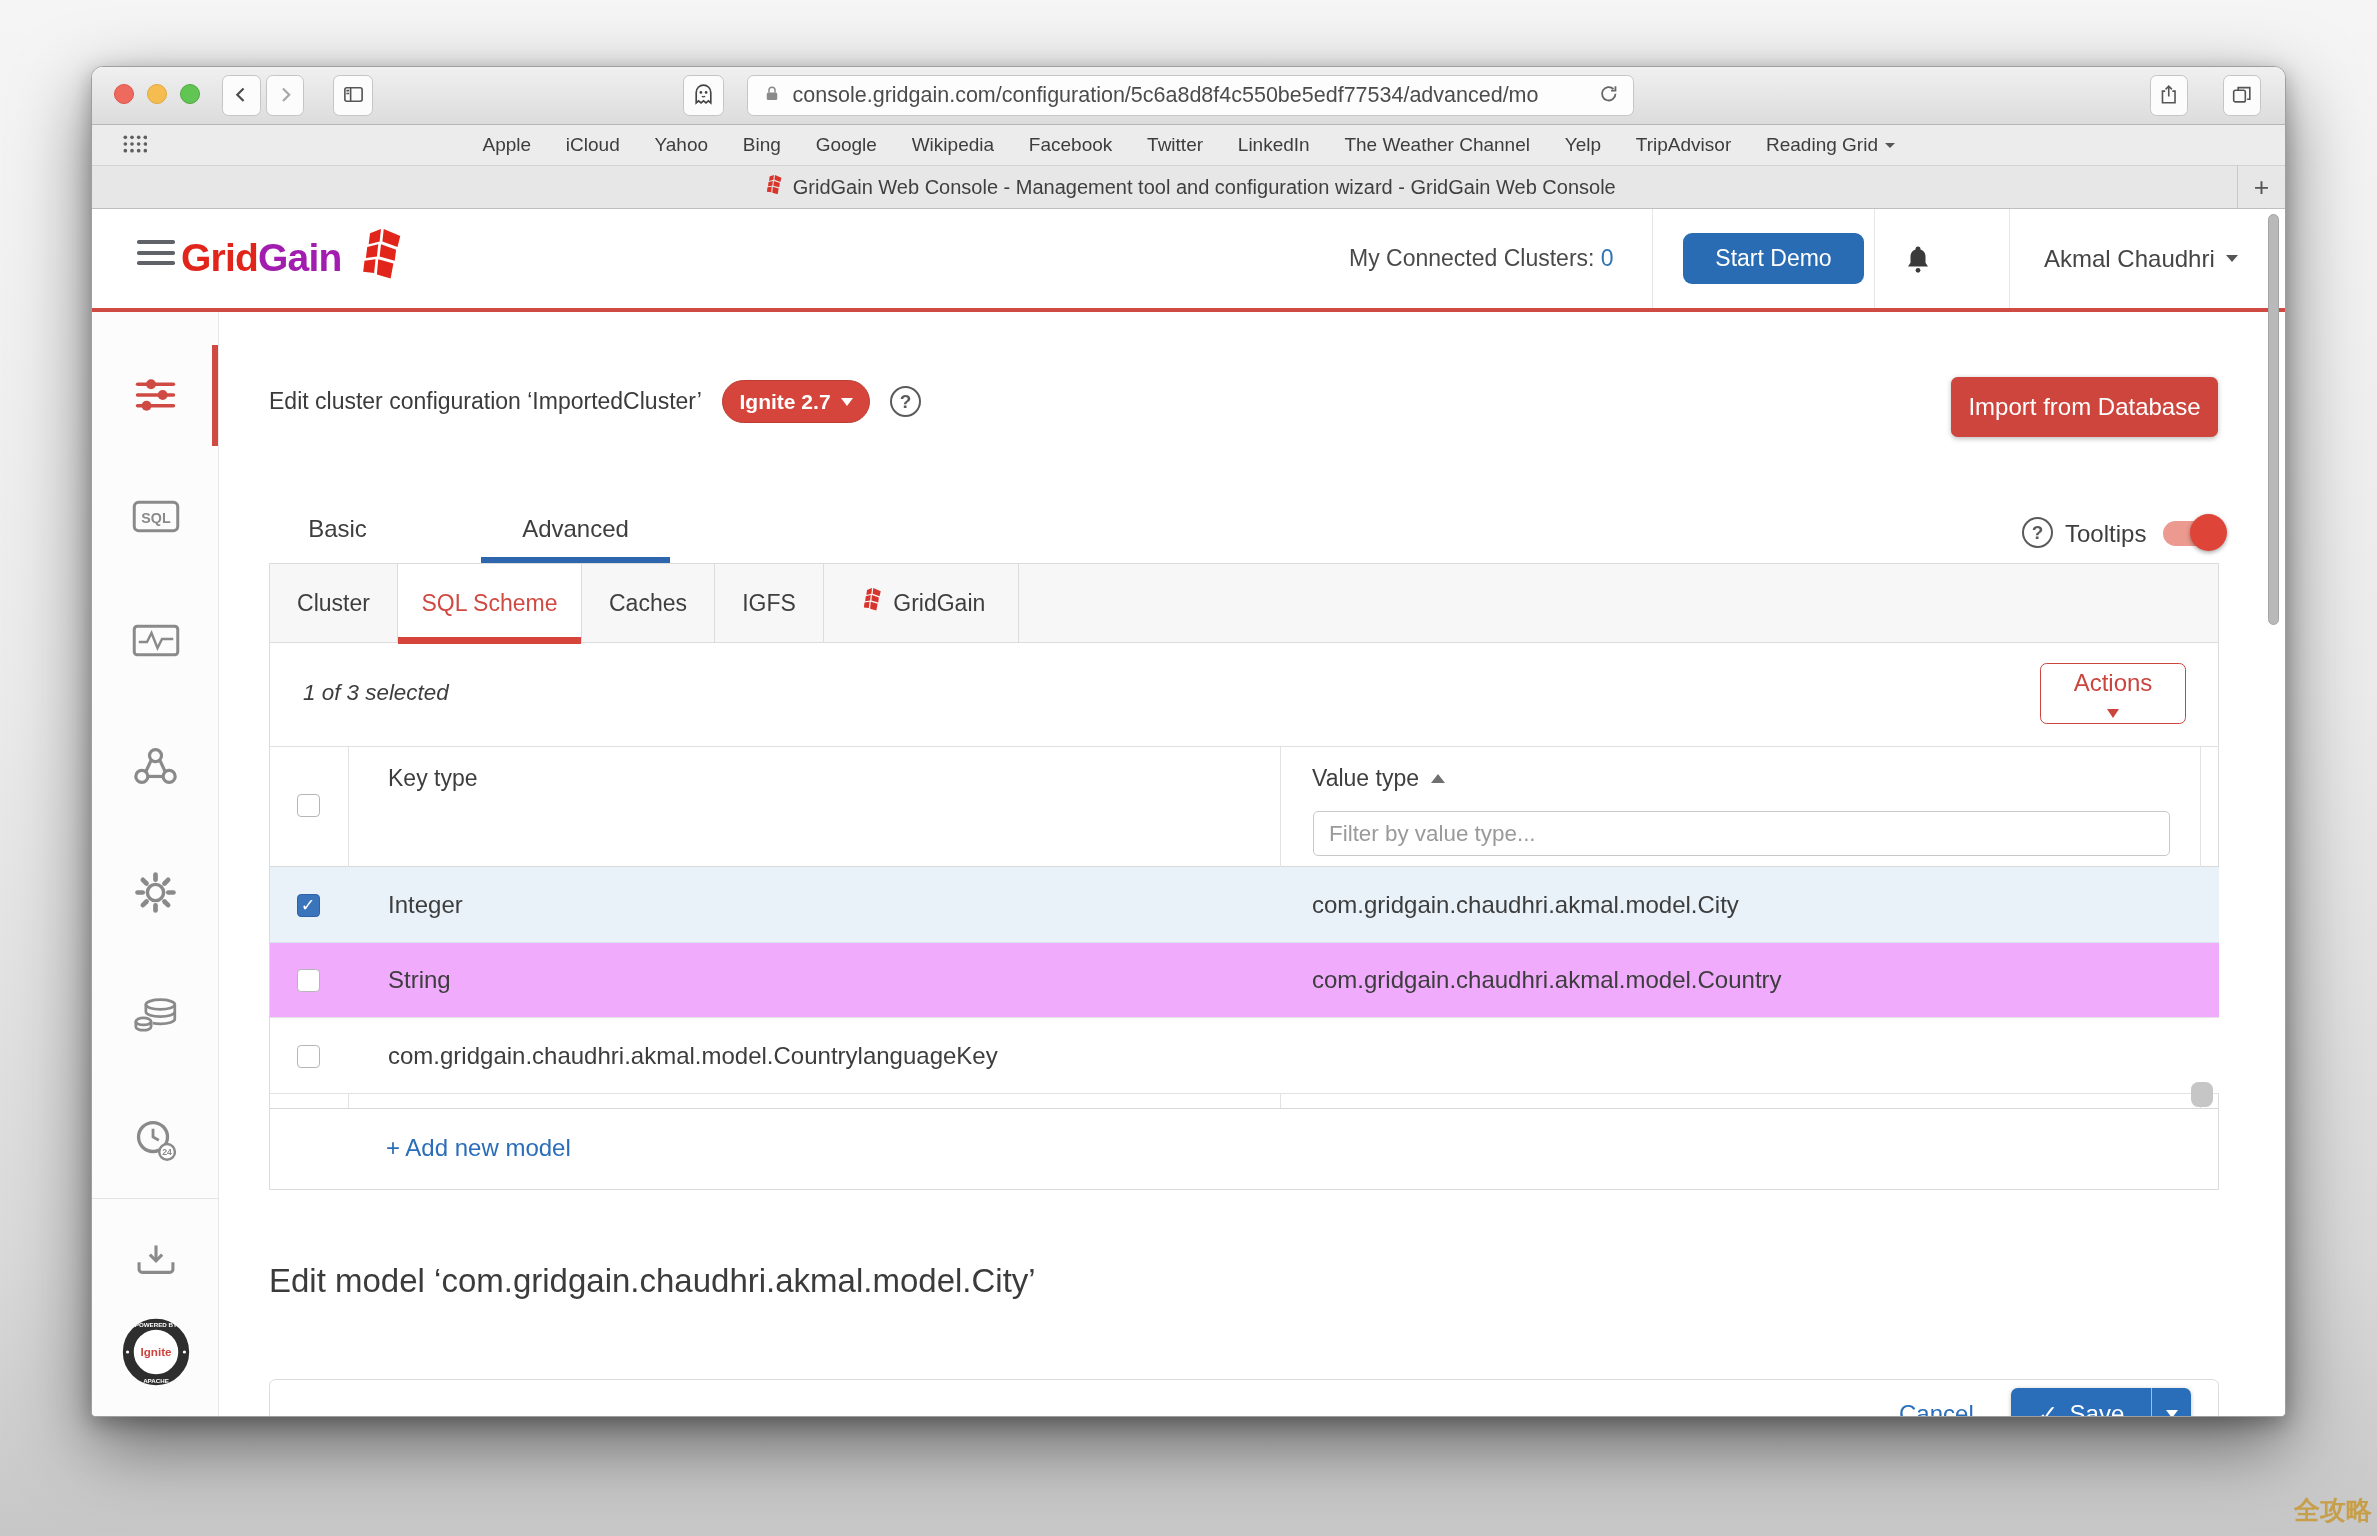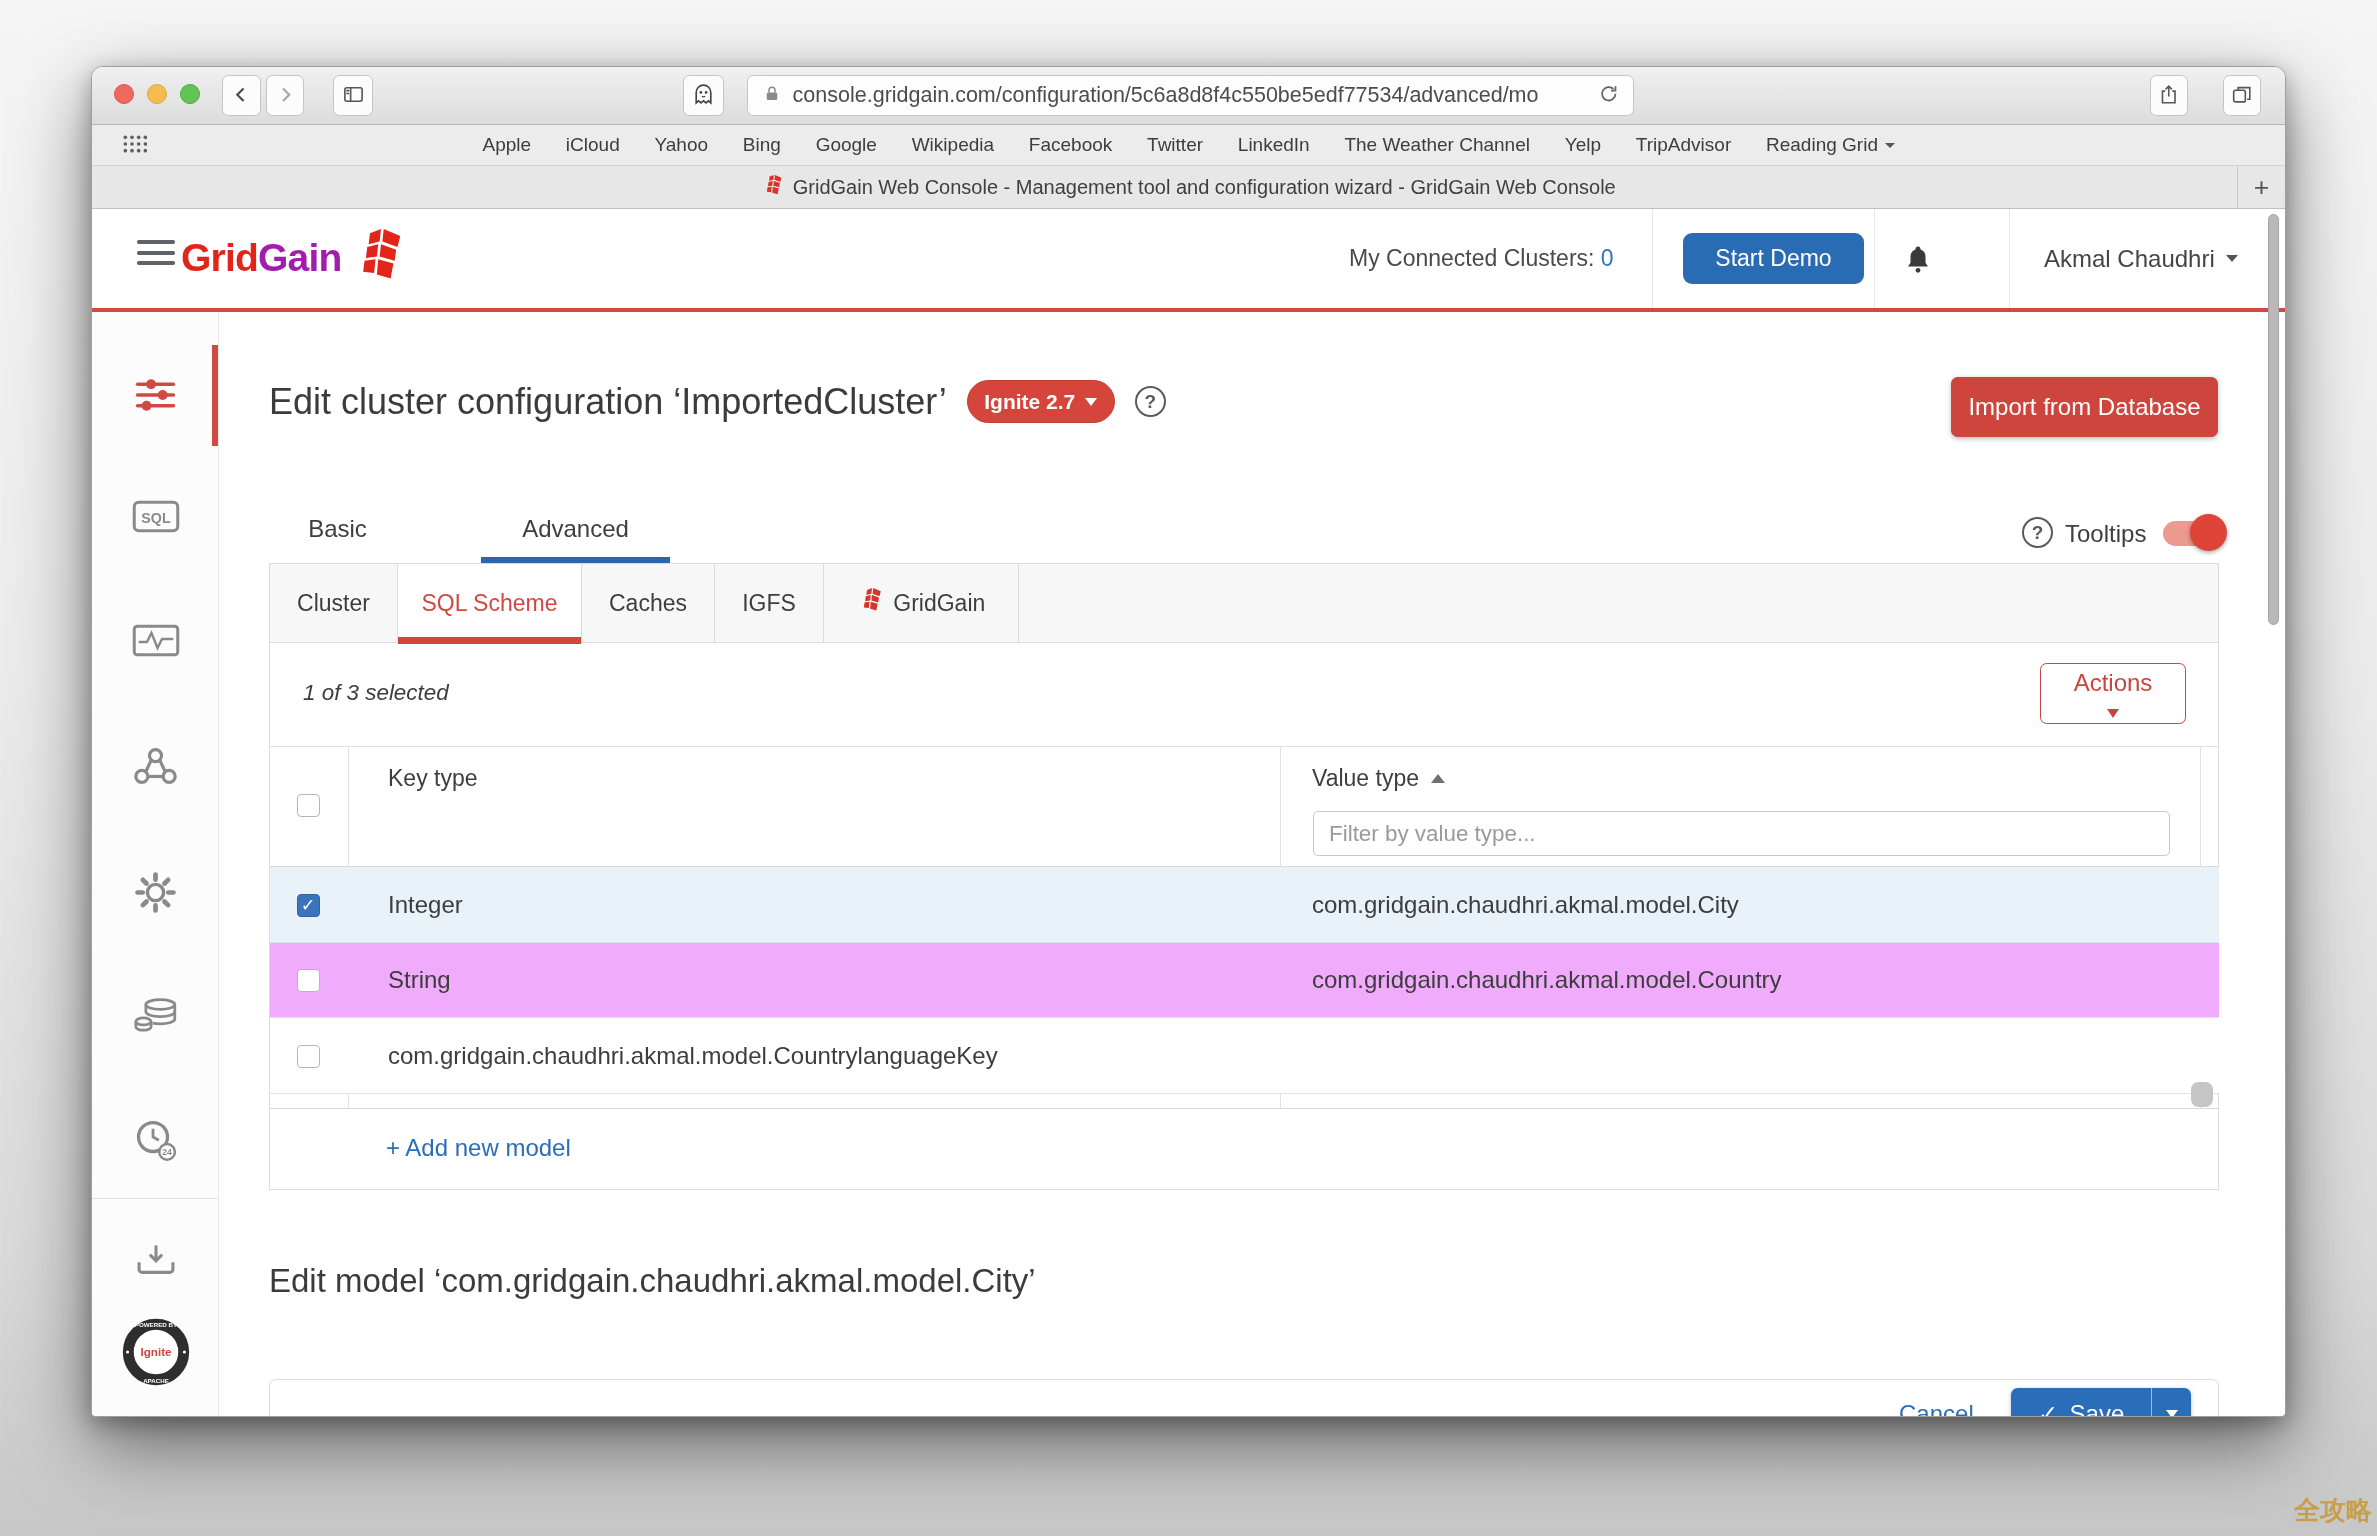--- a/index.html
+++ b/index.html
@@ -63,21 +63,21 @@
 
   
   .sidebar { position:absolute; left:0; top:103px; width:127px; height:1104px; background:#fcfcfc;
     border-right:0.8px solid #e8e8e8; }
   .nav-item { position:absolute; left:0; width:127px; display:flex; justify-content:center; }
   .activebar { position:absolute; right:0; top:33px; width:5.8px; height:101px; background:#cf4a43; }
   .side-div { position:absolute; left:0; top:886px; width:127px; height:0.8px; background:#e4e4e4; }
 
   
   .h1row { position:absolute; left:177px; top:171px; display:flex; align-items:center; gap:20px; }
-  .h1 { font-size:36px; font-weight:500; color:#3b3b3b; }
+  .h1 { font-size:23px; font-weight:500; color:#3b3b3b; }
   .ignite-pill { height:43px; background:#d6453c; border:1.7px solid #bd3c33; border-radius:23px; color:#fff;
     display:flex; align-items:center; gap:10px; padding:0 16.6px; font-size:21px; font-weight:bold; }
   .pill-caret { width:0; height:0; border-left:6.6px solid transparent; border-right:6.6px solid transparent; border-top:8.3px solid #fff; }
   .qicon { width:31px; height:31px; border:2.1px solid #5a5a5a; border-radius:50%; color:#5a5a5a;
     font-size:19px; font-weight:bold; display:flex; align-items:center; justify-content:center; }
   .importbtn { position:absolute; left:1859px; top:168px; width:267px; height:60px; background:#ce453e; color:#fff;
     border:none; border-radius:6.6px; font-size:24px; font-weight:500; box-shadow:0 1.7px 5px rgba(0,0,0,.25);
     display:flex; align-items:center; justify-content:center; }
 
   

